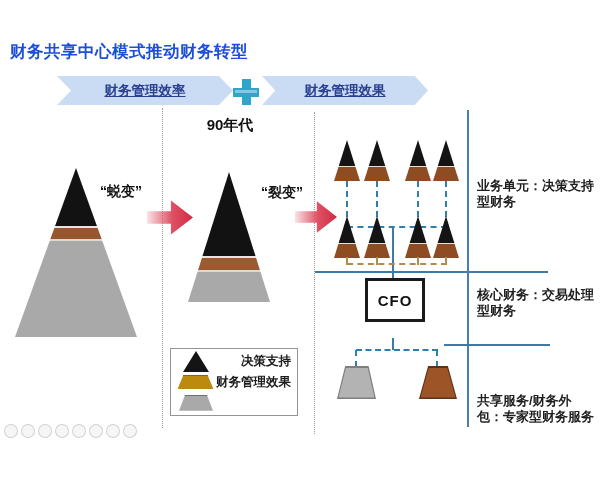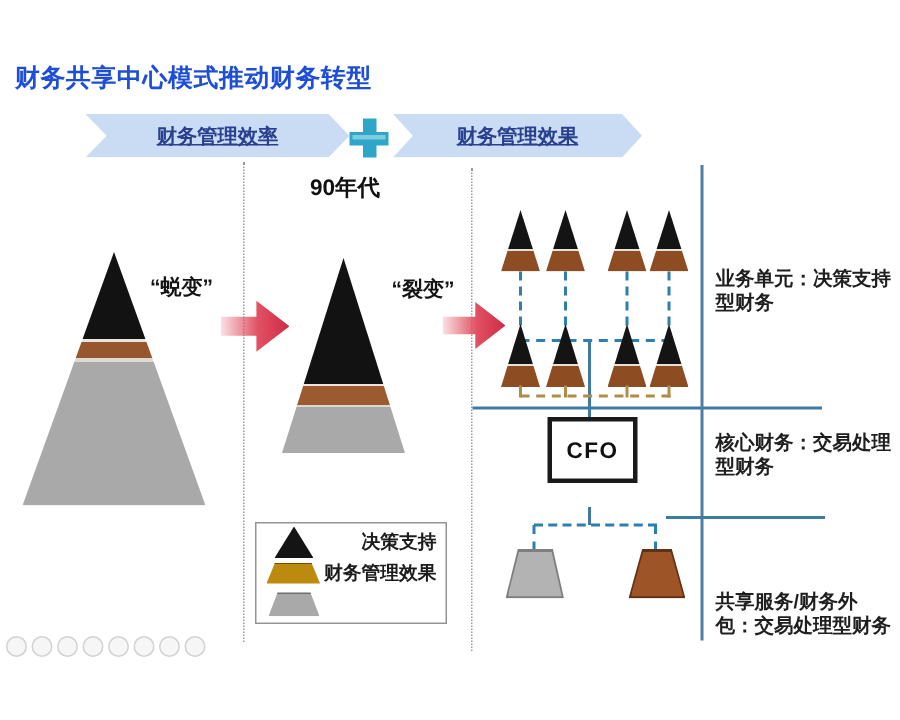--- a/index.html
+++ b/index.html
@@ -166,21 +166,21 @@
       <span class="fill"></span>
     </div>
   <div class="abs trap trap-brown" style="left:419px;top:366px;width:38px;height:33px;">
       <span class="fill"></span>
     </div>
 
   <div class="abs vsep"></div>
   <div class="abs bsolidh" style="left:444px;top:344px;width:106px;height:1.5px;"></div>
   <div class="abs ann ann1">业务单元：决策支持型财务</div>
   <div class="abs ann ann2">核心财务：交易处理型财务</div>
-  <div class="abs ann ann4">共享服务/财务外包：交易处理型财务</div>
+  <div class="abs ann ann4">共享服务/财务外包：专家型财务服务</div>
 
   <div class="abs legend">
     <div class="lrow">
       <span class="lmark">
           <span class="lm-tri"></span>
         </span>
       <span class="llab">决策支持</span>
     </div>
     <div class="lrow">
       <span class="lmark">

